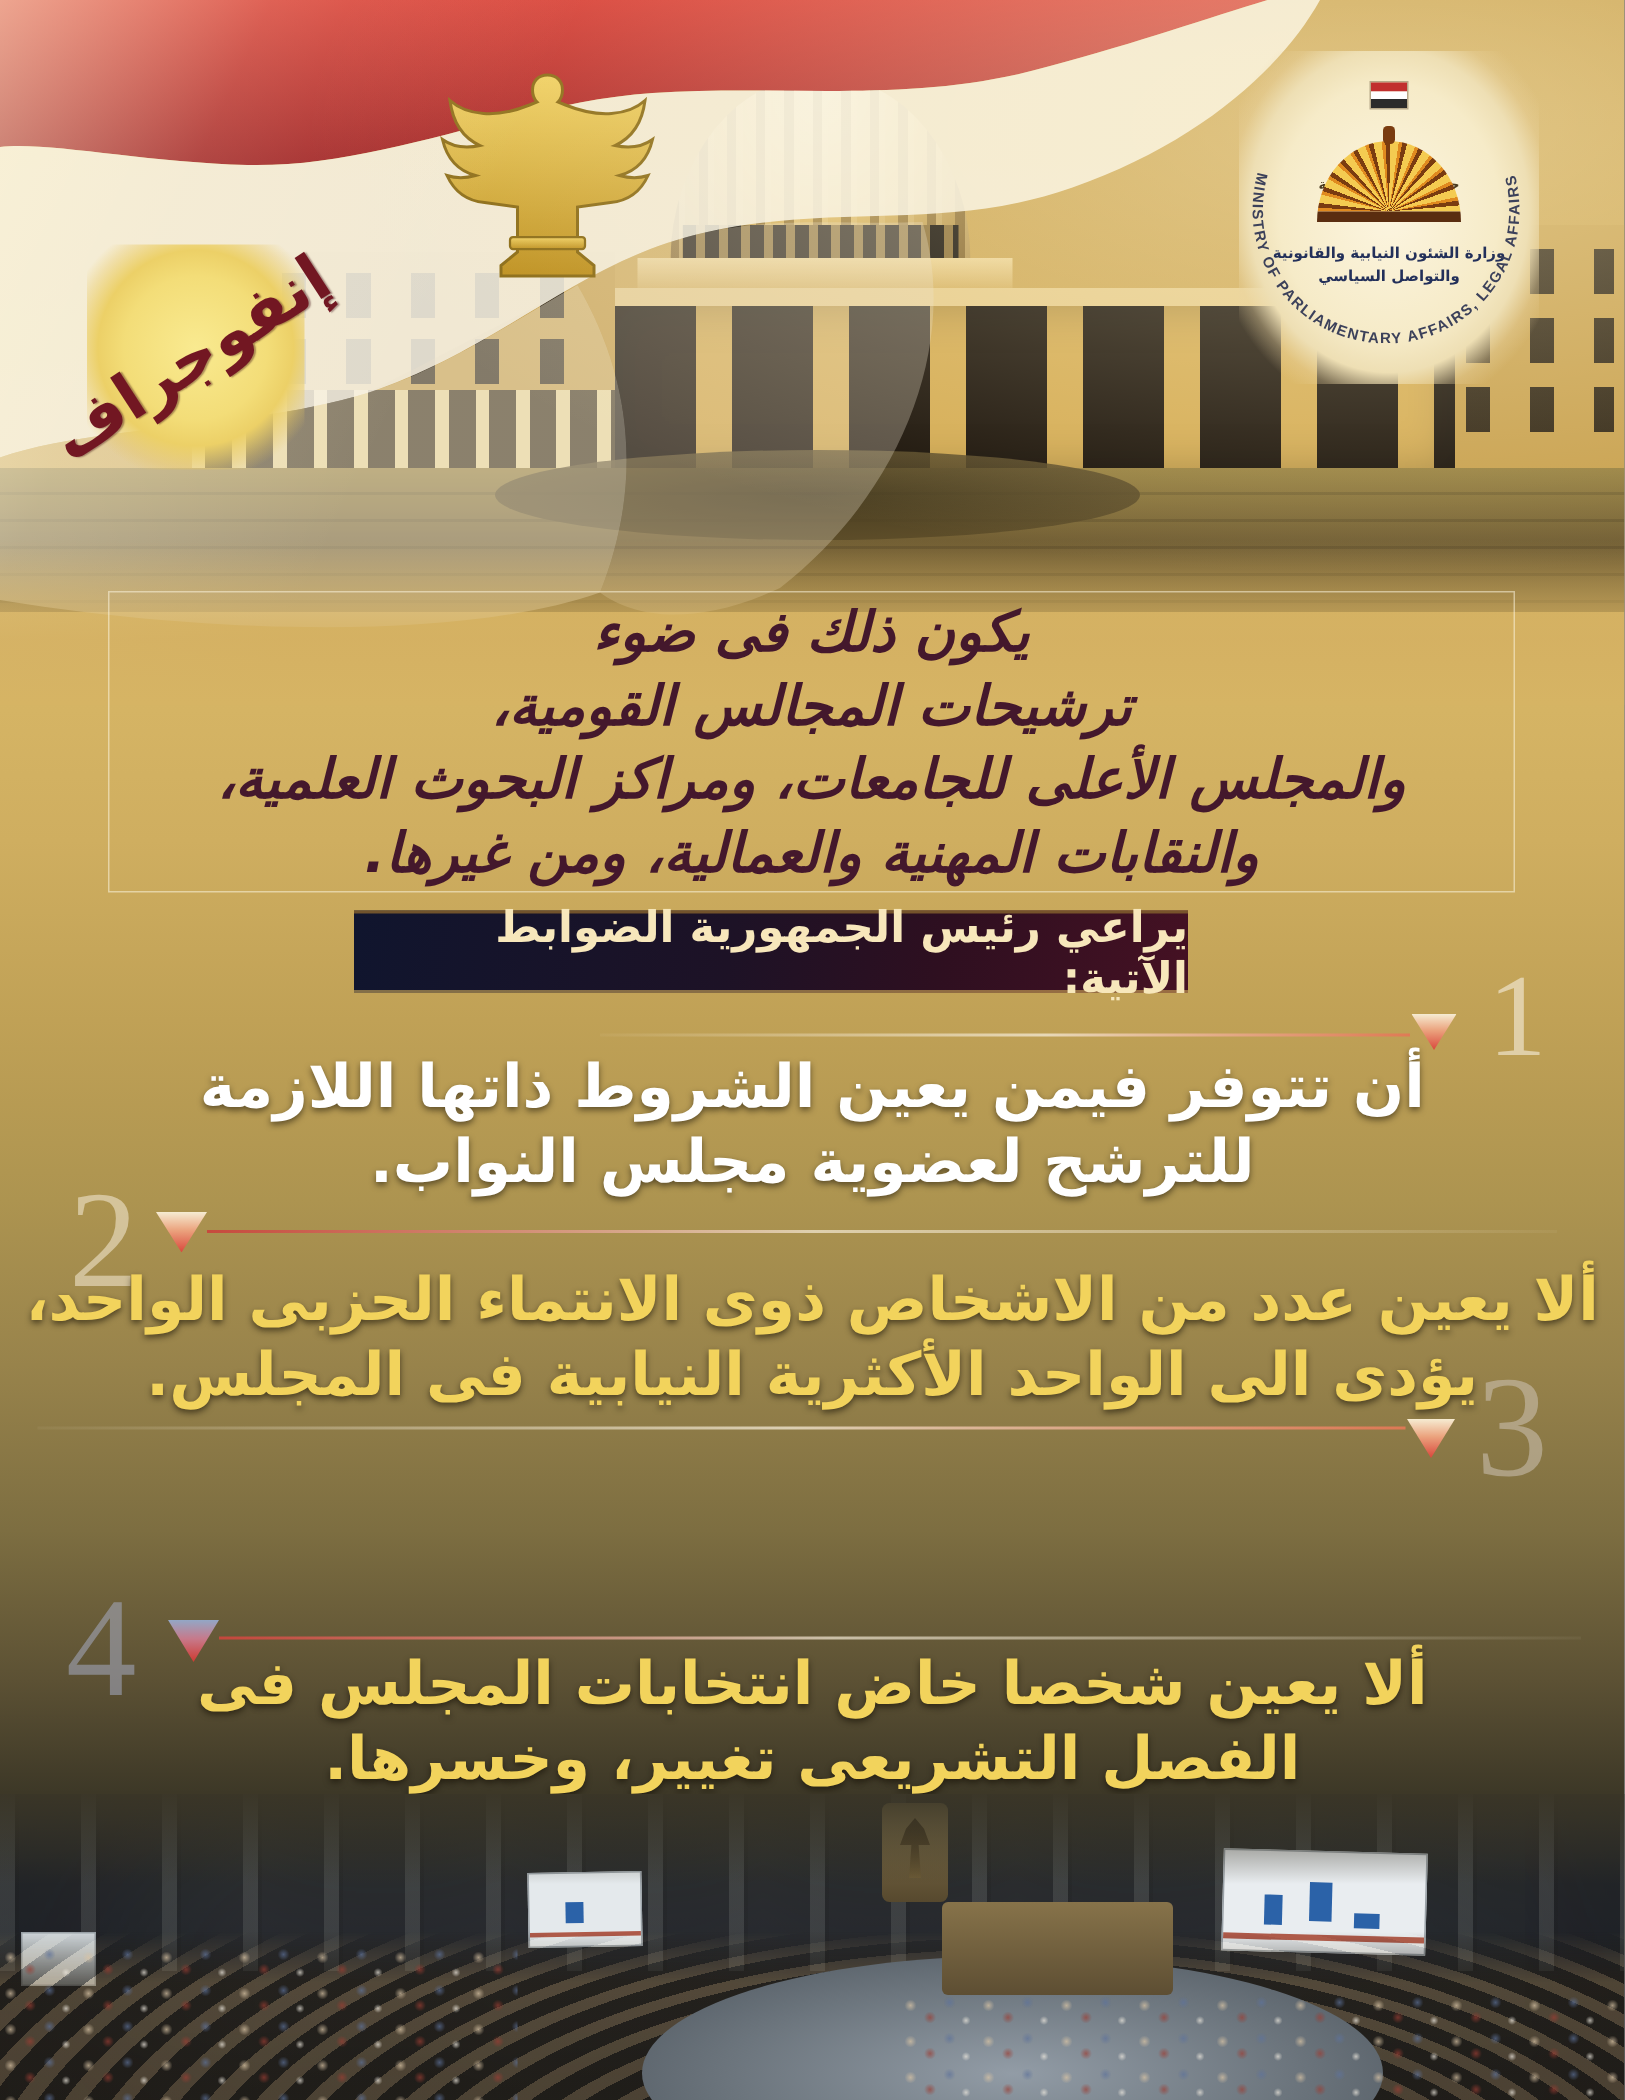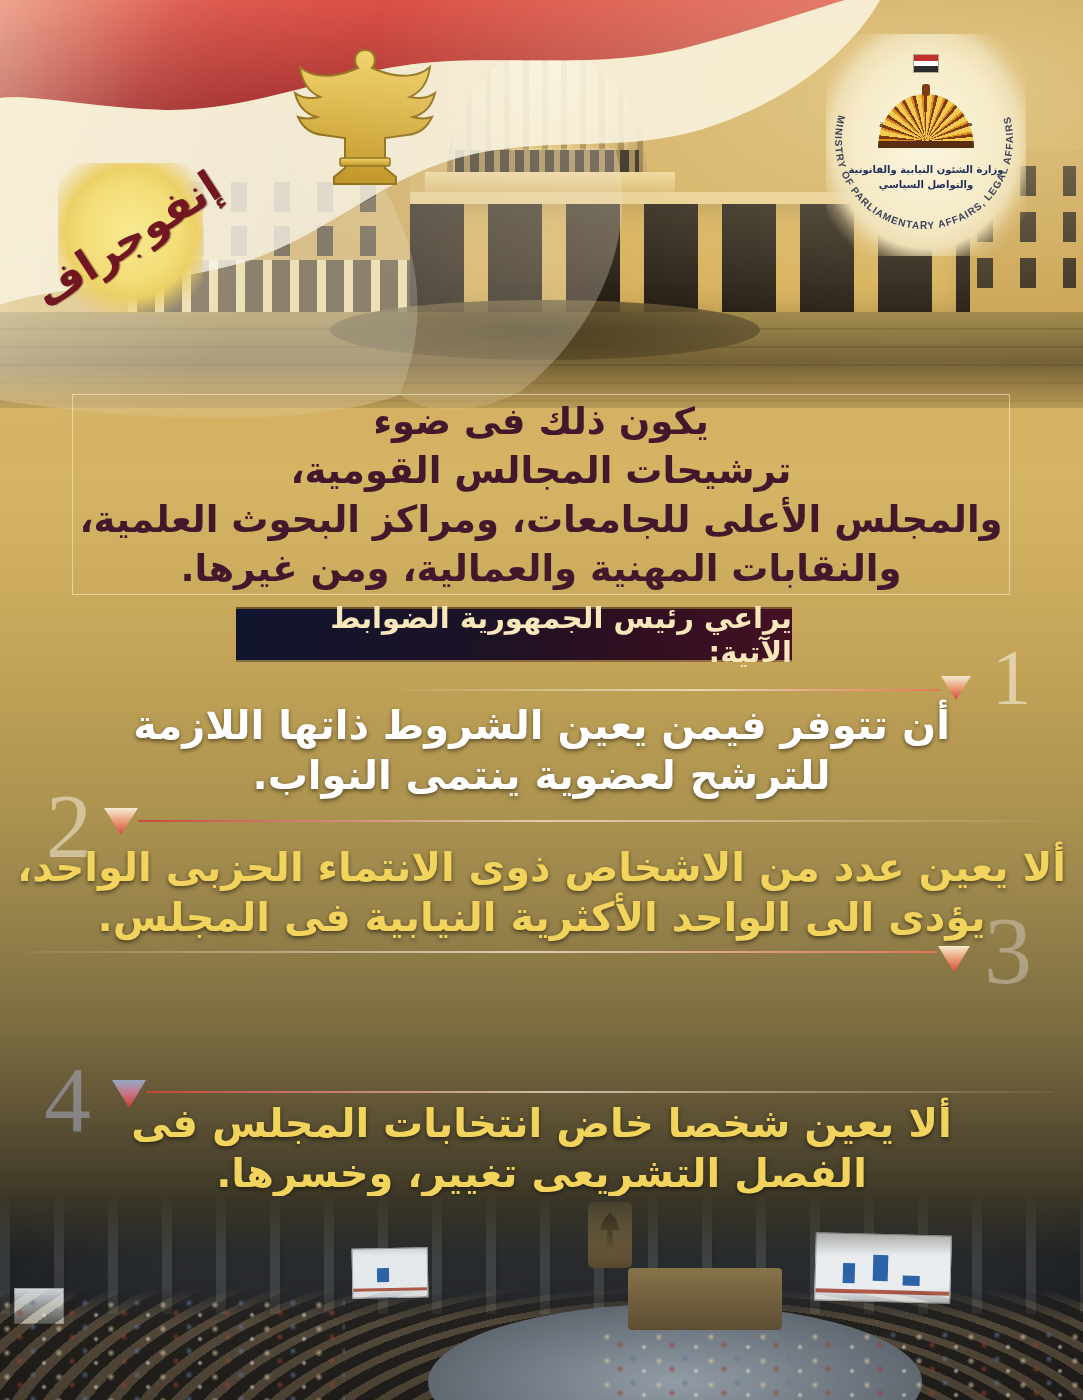--- a/index.html
+++ b/index.html
@@ -53,21 +53,21 @@
 
   
   .badge{position:absolute;left:58px;top:163px;width:145px;height:150px;
      background:radial-gradient(circle at 50% 46%,#f9ea90 0%,#f3dd78 44%,#ecd067 60%,rgba(233,200,95,.35) 74%,rgba(233,200,95,0) 82%);}
   .badge-text{position:absolute;left:-26px;top:48px;width:200px;text-align:center;transform:rotate(-33deg);
      font-size:43px;font-weight:700;color:#721722;text-shadow:1px 1px 1px rgba(60,10,15,.4);}
 
   
   .intro{position:absolute;left:72px;top:394px;width:938px;height:201px;border:1px solid rgba(252,244,222,.55);
      display:flex;flex-direction:column;justify-content:center;align-items:center;}
-  .intro-line{direction:rtl;text-align:center;font-size:37px;line-height:49px;font-weight:700;color:#44182c;}
+  .intro-line{direction:rtl;text-align:center;font-size:37px;line-height:49px;font-weight:700;color:#44182c;font-style:italic;}
 
   
   .title-bar{position:absolute;left:236px;top:607px;width:556px;height:55px;
      background:linear-gradient(100deg,#10152e 0%,#1d1226 45%,#2e0f20 70%,#451123 100%);
      border-top:2px solid rgba(130,95,45,.85);border-bottom:2px solid rgba(225,185,95,.55);
      display:flex;align-items:center;justify-content:center;}
   .title-bar span{direction:rtl;font-size:29px;font-weight:700;color:#f7e7bb;padding-left:18px;}
 
   
   .numeral{position:absolute;font-family:"Liberation Serif","DejaVu Serif",serif;line-height:1;}
@@ -198,21 +198,21 @@
 
   <div class="title-bar">
     <span>يراعي رئيس الجمهورية الضوابط الآتية:</span>
   </div>
 
   <div class="rule to-right" style="left:400px;top:689px;width:540px"></div>
   <div class="tri warm" style="left:941px;top:676px;width:30px;height:24px"></div>
   <div class="numeral" style="left:992px;top:638px;font-size:78px;color:rgba(240,230,208,.68)">1</div>
   <div class="pt-text pt-white" style="top:700px">
     <div class="pt-line">أن تتوفر فيمن يعين الشروط ذاتها اللازمة</div>
-    <div class="pt-line">للترشح لعضوية ينتمى النواب.</div>
+    <div class="pt-line">للترشح لعضوية مجلس النواب.</div>
   </div>
 
   <div class="numeral" style="left:46px;top:780px;font-size:92px;color:rgba(240,228,205,.6)">2</div>
   <div class="tri warm" style="left:104px;top:808px;width:34px;height:27px"></div>
   <div class="rule to-left" style="left:138px;top:820px;width:900px"></div>
   <div class="pt-text pt-yellow" style="top:842px">
     <div class="pt-line">ألا يعين عدد من الاشخاص ذوى الانتماء الحزبى الواحد،</div>
     <div class="pt-line">يؤدى الى الواحد الأكثرية النيابية فى المجلس.</div>
   </div>
 

